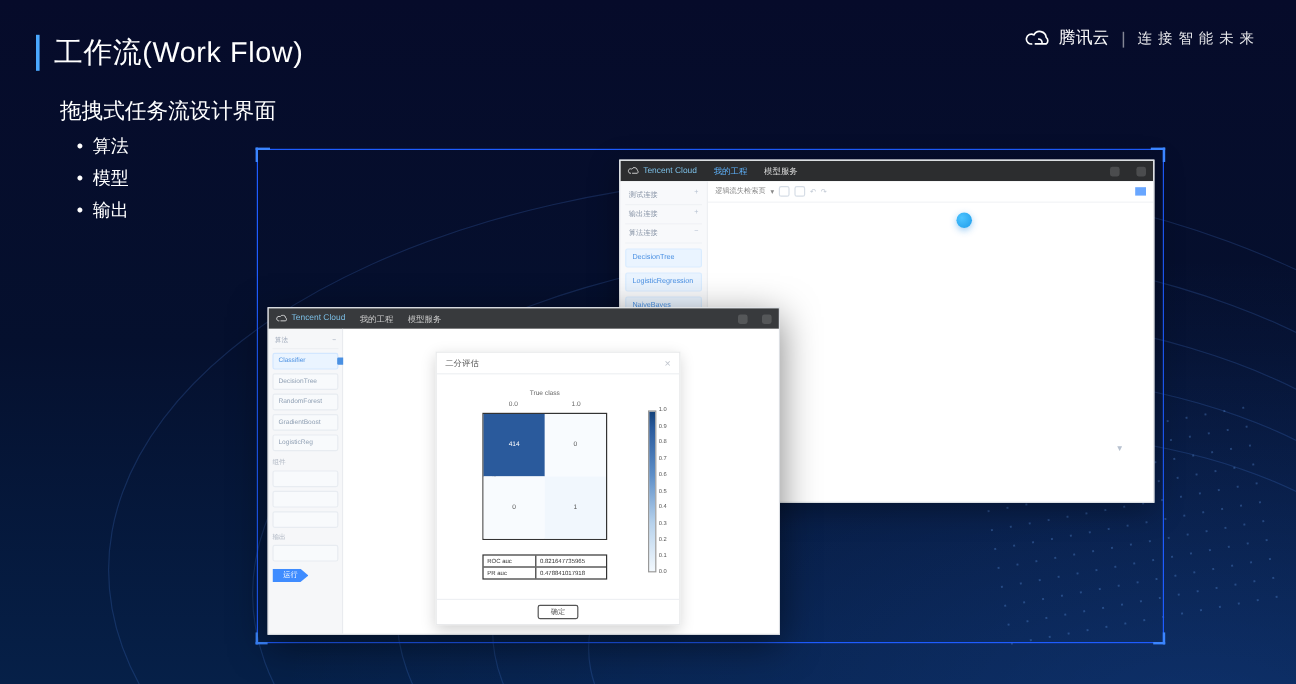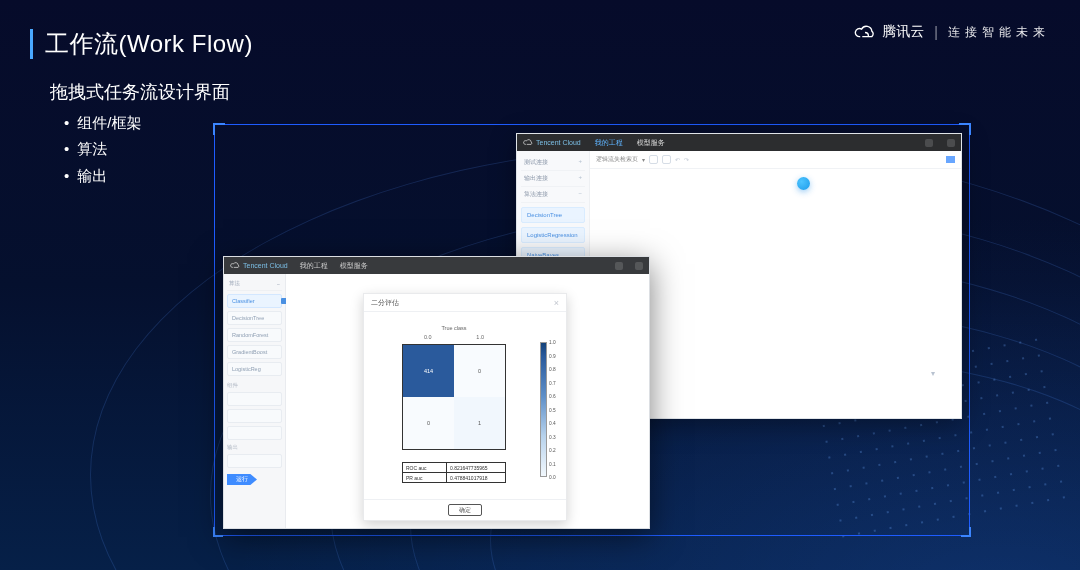--- a/index.html
+++ b/index.html
@@ -160,22 +160,22 @@
     <path d="M16 11c3 0 5 2 5 5"></path>
   </svg>
   <span>腾讯云</span>
   <span class="sep">|</span>
   <span class="tag">连接智能未来</span>
 </div>
 
 <div class="left-text">
   <div class="sub">拖拽式任务流设计界面</div>
   <ul>
-    <li>组件/框架</li>
     <li>算法</li>
+    <li>模型</li>
     <li>输出</li>
   </ul>
 </div>
 
 <div class="frame">
   <span class="c1"></span>
     <span class="c2"></span>
 
   <div class="screen-back">
     <div class="sb-top">

